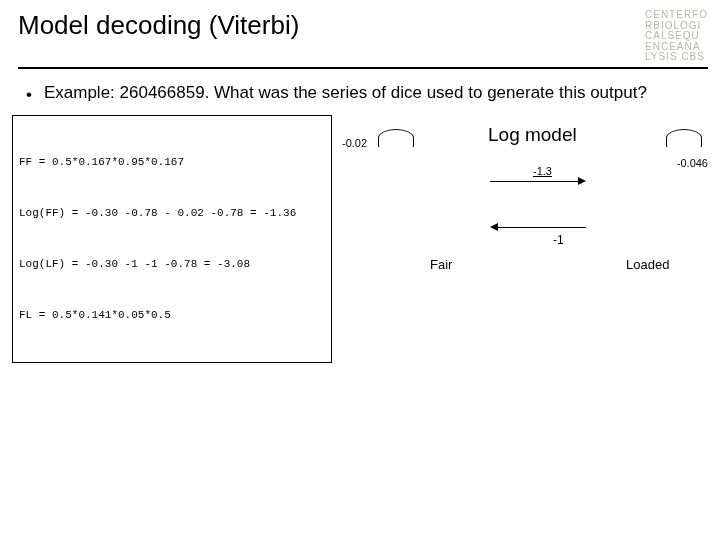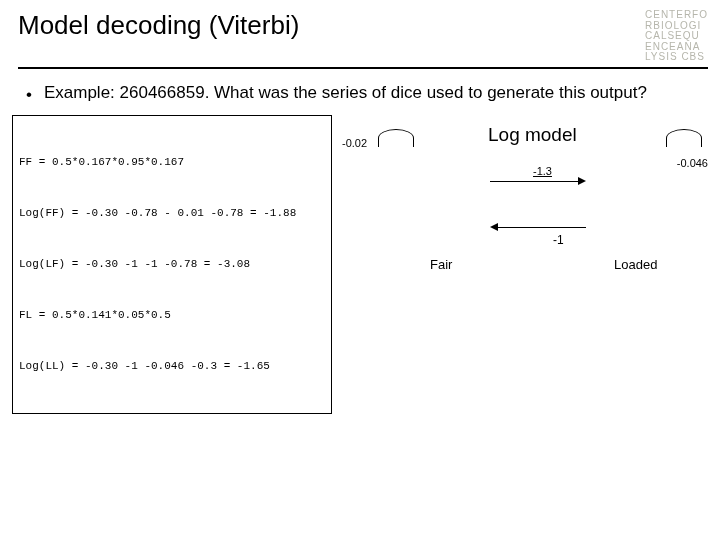--- a/index.html
+++ b/index.html
@@ -148,21 +148,21 @@
     border-top: 4px solid transparent;
     border-bottom: 4px solid transparent;
   }
   .statelabel {
     position: absolute;
     top: 142px;
     font-size: 13px;
     text-align: right;
   }
   .fairlabel { left: 92px; }
-  .loadedlabel { left: 276px; }
+  .loadedlabel { left: 288px; }
   .selfloop {
     position: absolute;
     top: 14px;
     width: 36px;
     height: 18px;
     border: 1px solid #000;
     border-bottom: none;
     border-radius: 50% 50% 0 0;
   }
   .loop-fair { left: 40px; }
@@ -181,24 +181,23 @@
 </div>
 
 <div class="bullet-row">
   <div class="bullet-dot">•</div>
   <div>Example: 260466859. What was the series of dice used to generate this output?</div>
 </div>
 
 <div class="midrow">
   <div class="calcbox">
     <div>FF = 0.5*0.167*0.95*0.167</div>
-    <div>Log(FF) = -0.30 -0.78 - 0.01 -0.78 = -1.88</div>
+    <div>Log(FF) = -0.30 -0.78 - 0.02 -0.78 = -1.36</div>
     <div>Log(LF) = -0.30 -1 -1 -0.78 = -3.08</div>
     <div>FL = 0.5*0.141*0.05*0.5</div>
-    <div>Log(LL) = -0.30 -1 -0.046 -0.3 = -1.65</div>
   </div>
 
   <div class="modelwrap">
     <div class="logmodel-label">Log model</div>
     <div class="selfloop loop-fair"></div>
     <div class="selfloop loop-loaded"></div>
     <div class="edge-left">-0.02</div>
     <div class="edge-right">-0.046</div>
     <div class="arrow-right"></div>
     <div class="arrow-left"></div>

